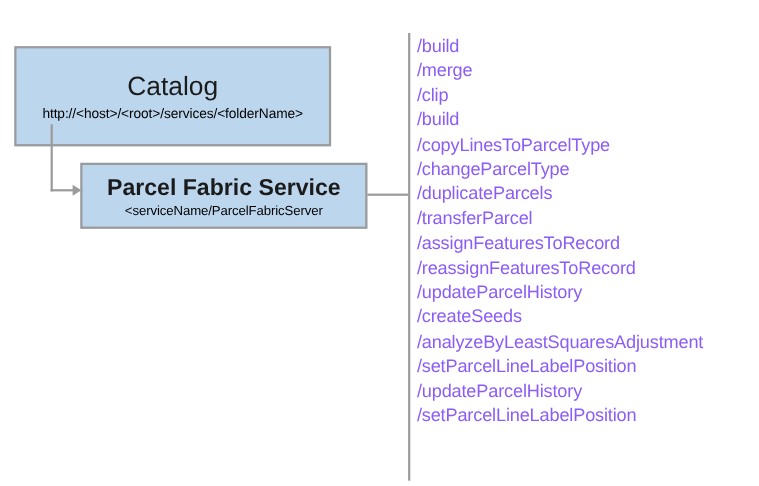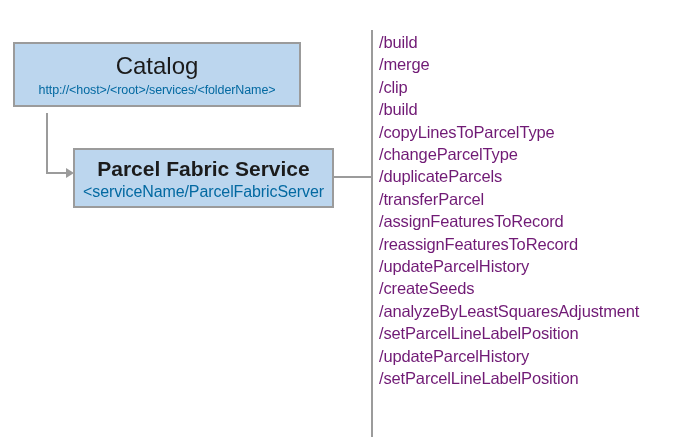--- a/index.html
+++ b/index.html
@@ -29,31 +29,31 @@
     align-items: center;
     justify-content: center;
     text-align: center;
   }
   .node-title {
     color: #1b1b1b;
     line-height: 1.1;
     white-space: nowrap;
   }
   .node-sub {
-    color: #0369a1;
+    color: #000000;
     line-height: 1.1;
     white-space: nowrap;
     text-align: center;
   }
 
   #catalog-node {
     left: 13px;
     top: 42px;
     width: 288px;
-    height: 65px;
+    height: 91px;
     padding-top: 2px;
   }
   #catalog-node .node-title {
     font-size: 24px;
     margin-bottom: 5px;
   }
   #catalog-node .node-sub {
     font-size: 12.5px;
     letter-spacing: -0.1px;
   }
@@ -64,21 +64,21 @@
     width: 261px;
     height: 60px;
     padding-top: 1px;
   }
   #service-node .node-title {
     font-size: 21px;
     margin-bottom: 3px;
     font-weight: bold;
   }
   #service-node .node-sub {
-    font-size: 16px;
+    font-size: 12px;
     letter-spacing: -0.1px;
   }
 
   
   .conn {
     position: absolute;
     background: #9b9b9b;
   }
   
   #conn-drop {
@@ -124,21 +124,21 @@
   #ops-list {
     position: absolute;
     left: 379px;
     top: 31px;
     width: 300px;
     margin: 0;
     padding: 0;
     list-style: none;
   }
   .op-item {
-    color: #701a75;
+    color: #8b5cf6;
     font-size: 16.5px;
     line-height: 22.4px;
     white-space: nowrap;
     letter-spacing: -0.15px;
   }
 </style>
 </head>
 <body>
 
 <div id="canvas">

